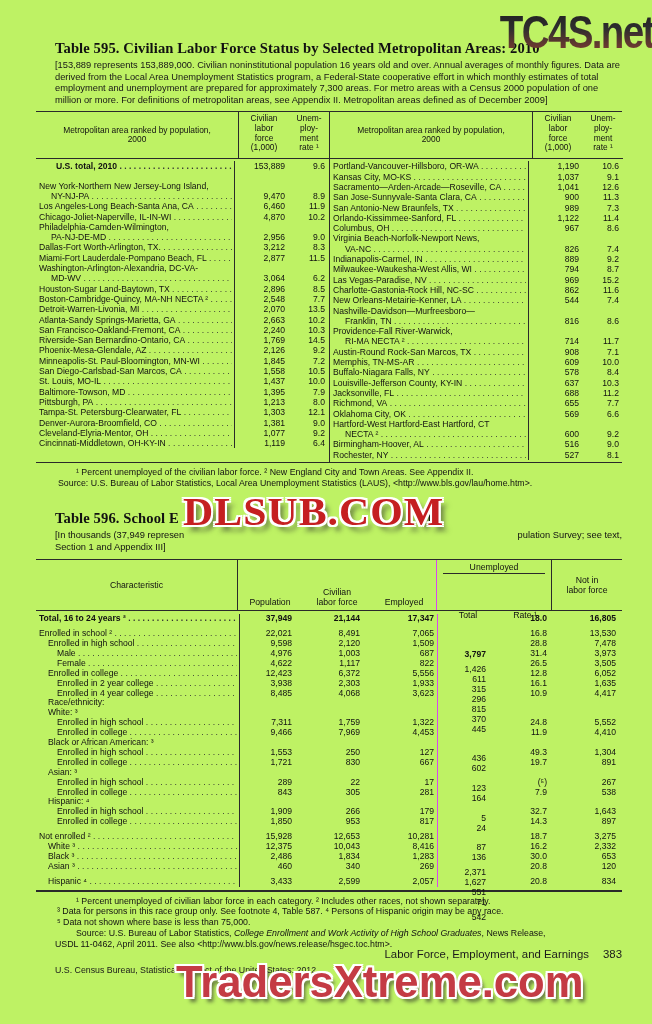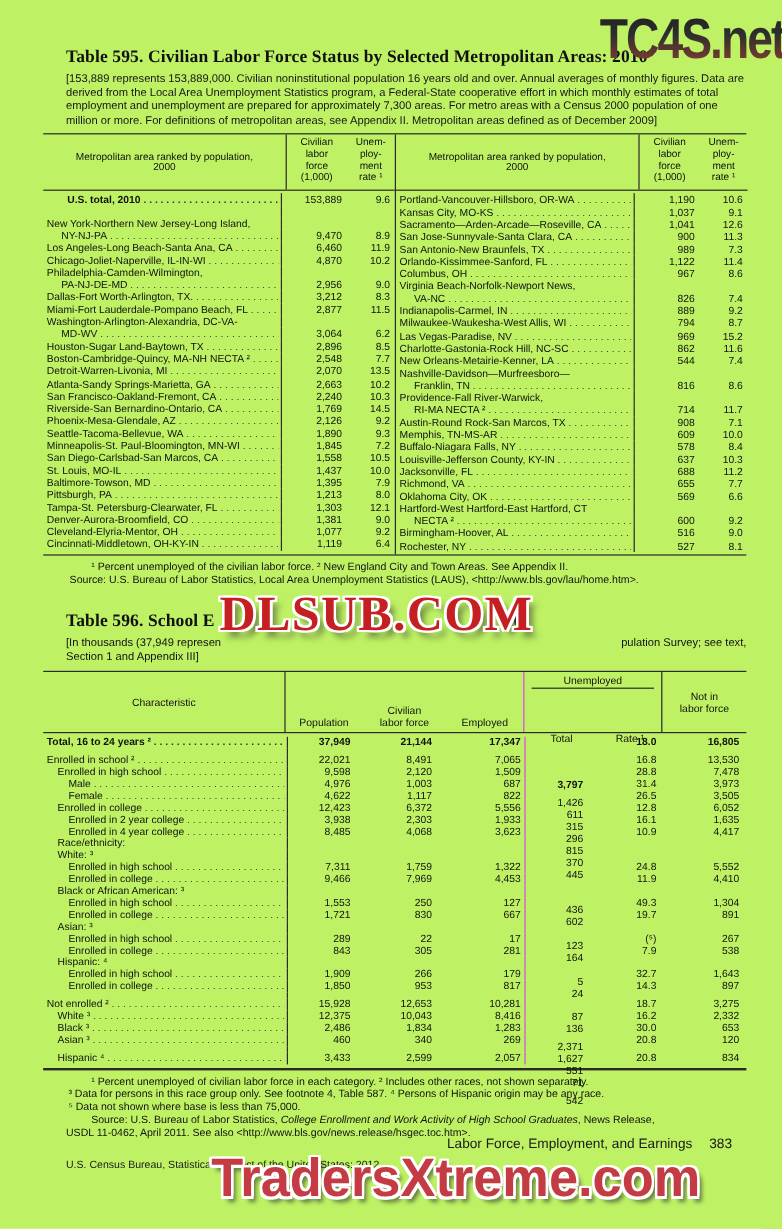--- a/index.html
+++ b/index.html
@@ -79,21 +79,21 @@
   .r6 .c-nilf{padding-right:6px;box-sizing:border-box;}
 
   .fn596{font-size:8.8px;line-height:10.8px;margin-top:4px;}
   .fn596 .l1{padding-left:40px;}
   .fn596 .l2,.fn596 .l3{padding-left:21px;}
   .fn596 .src{padding-left:40px;}
   .fn596 .src2{padding-left:19px;}
   .it{font-style:italic;}
 
   
-  .footer-section{position:absolute;right:42px;top:948px;font-size:11.4px;color:#1a1a1a;}
+  .footer-section{position:absolute;right:30px;top:948px;font-size:11.4px;color:#1a1a1a;}
   .footer-section .pg{margin-left:14px;}
   .footer-credit{position:absolute;left:55px;top:965px;font-size:8.8px;color:#1a1a1a;}
 
   
   .wm-top{position:absolute;top:4px;right:-2px;font-size:47px;font-weight:bold;letter-spacing:-2px;
           transform:scaleX(.82);transform-origin:100% 0;
           background:linear-gradient(180deg,#1c1c1c 0%,#2e2e2e 45%,#6b3a30 78%,#9c5242 100%);
           -webkit-background-clip:text;background-clip:text;color:transparent;z-index:5;}
   .wm-mid{position:absolute;top:487px;left:183px;font-family:"Liberation Serif", serif;
           font-size:41px;font-weight:900;letter-spacing:1px;color:#c51f21;transform:scaleX(1.02);transform-origin:0 0;
@@ -274,28 +274,20 @@
             <div class="r">
               <div class="nm">
                 <span class="t">Phoenix-Mesa-Glendale, AZ</span>
                 <span class="lead"></span>
               </div>
               <div class="vf">2,126</div>
               <div class="vr">9.2</div>
             </div>
             <div class="r">
               <div class="nm">
-                <span class="t">Seattle-Tacoma-Bellevue, WA</span>
-                <span class="lead"></span>
-              </div>
-              <div class="vf">1,890</div>
-              <div class="vr">9.3</div>
-            </div>
-            <div class="r">
-              <div class="nm">
                 <span class="t">Minneapolis-St. Paul-Bloomington, MN-WI</span>
                 <span class="lead"></span>
               </div>
               <div class="vf">1,845</div>
               <div class="vr">7.2</div>
             </div>
             <div class="r">
               <div class="nm">
                 <span class="t">San Diego-Carlsbad-San Marcos, CA</span>
                 <span class="lead"></span>

